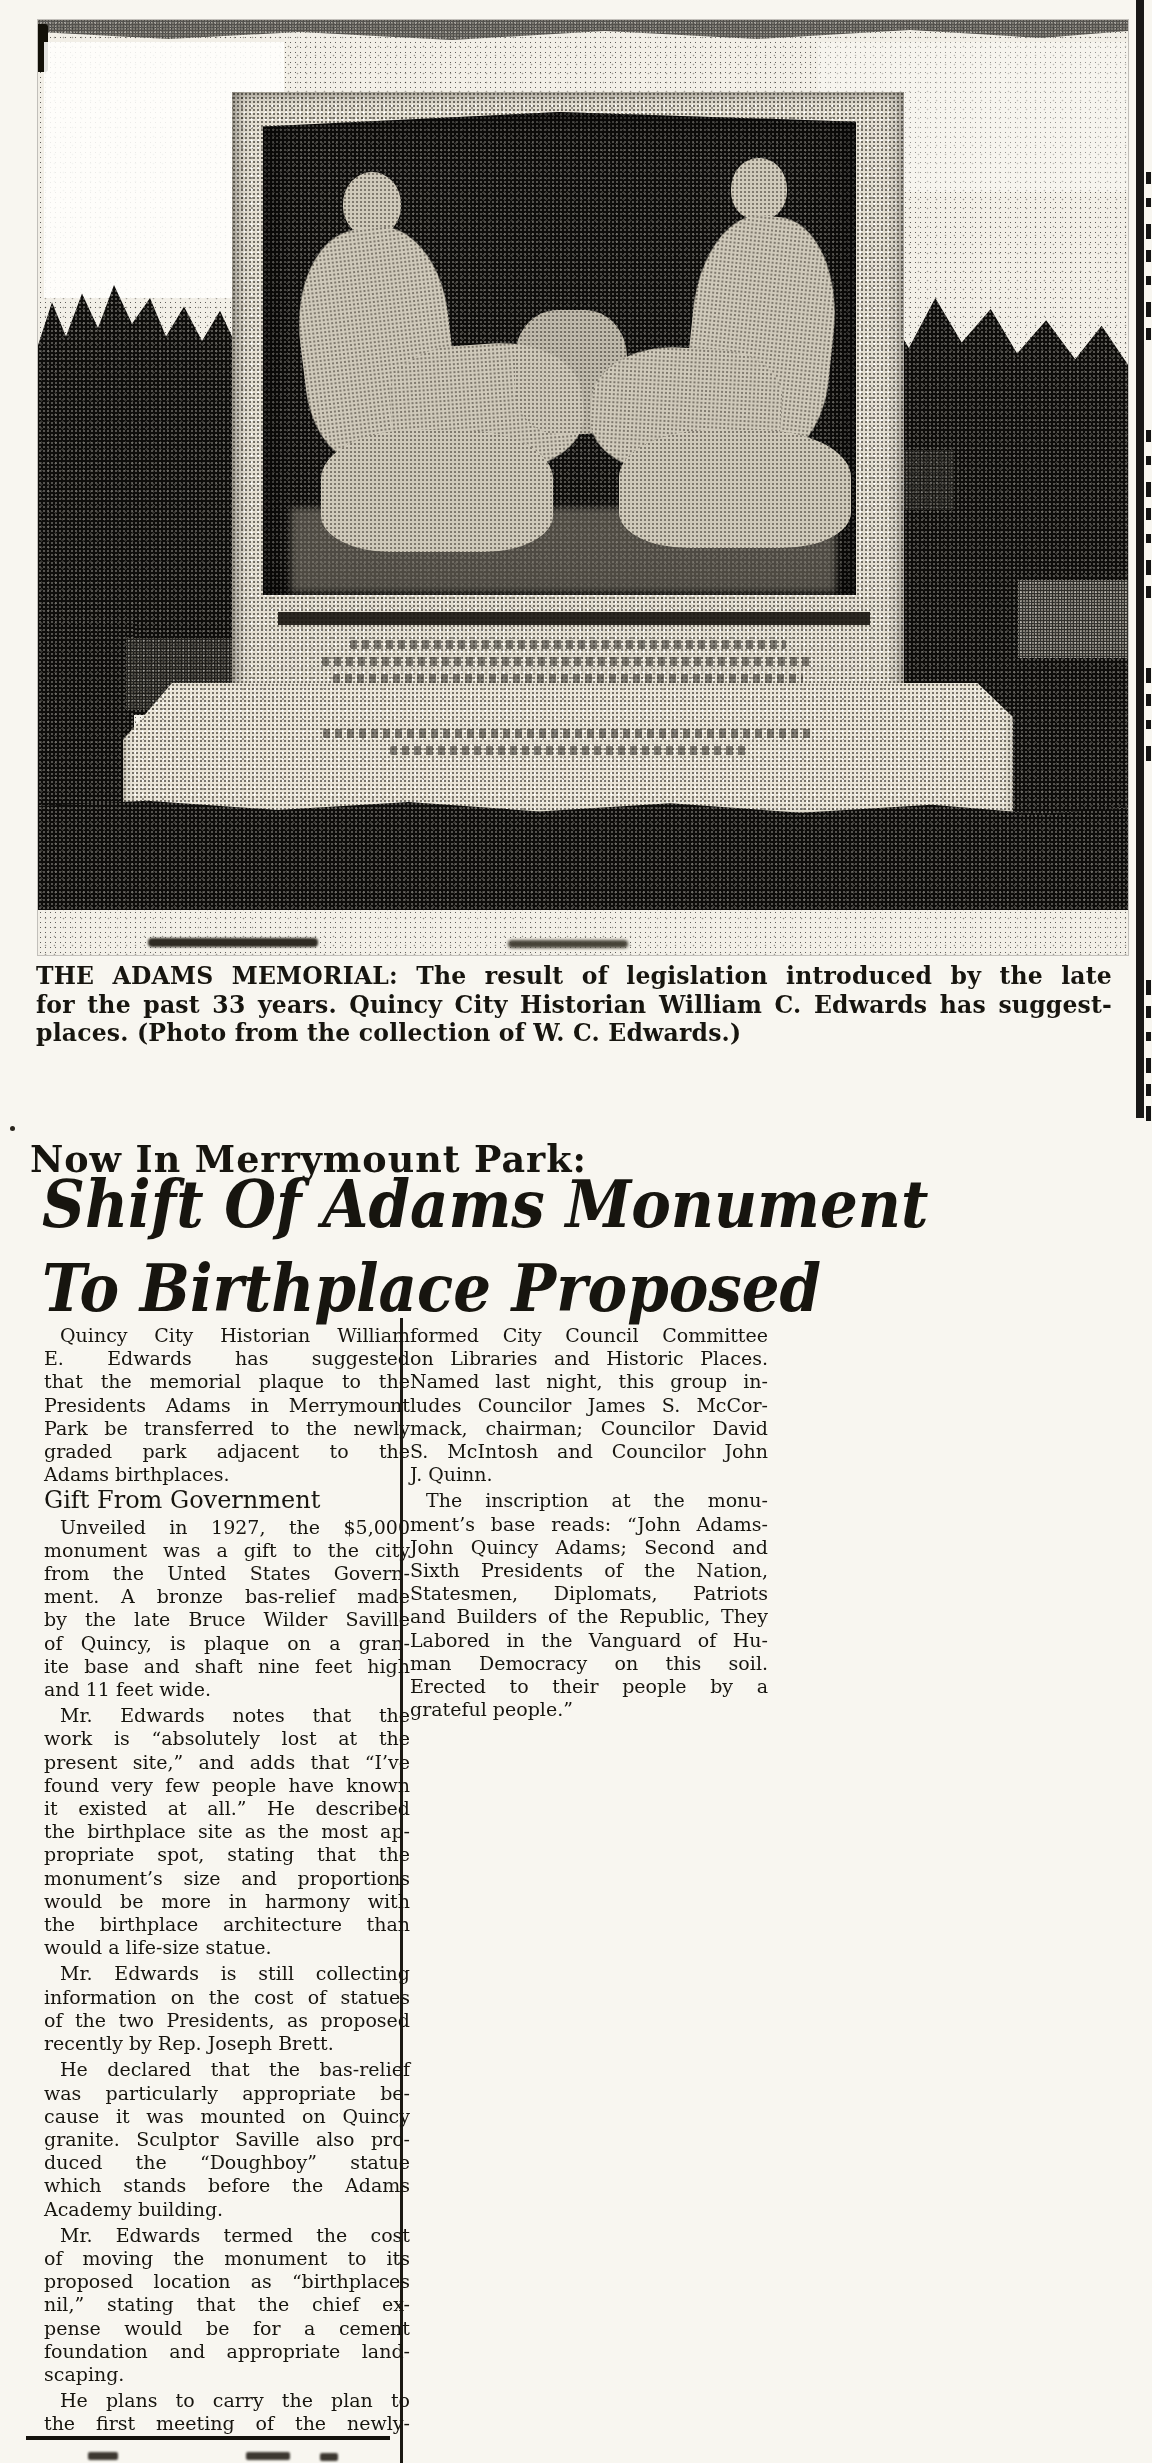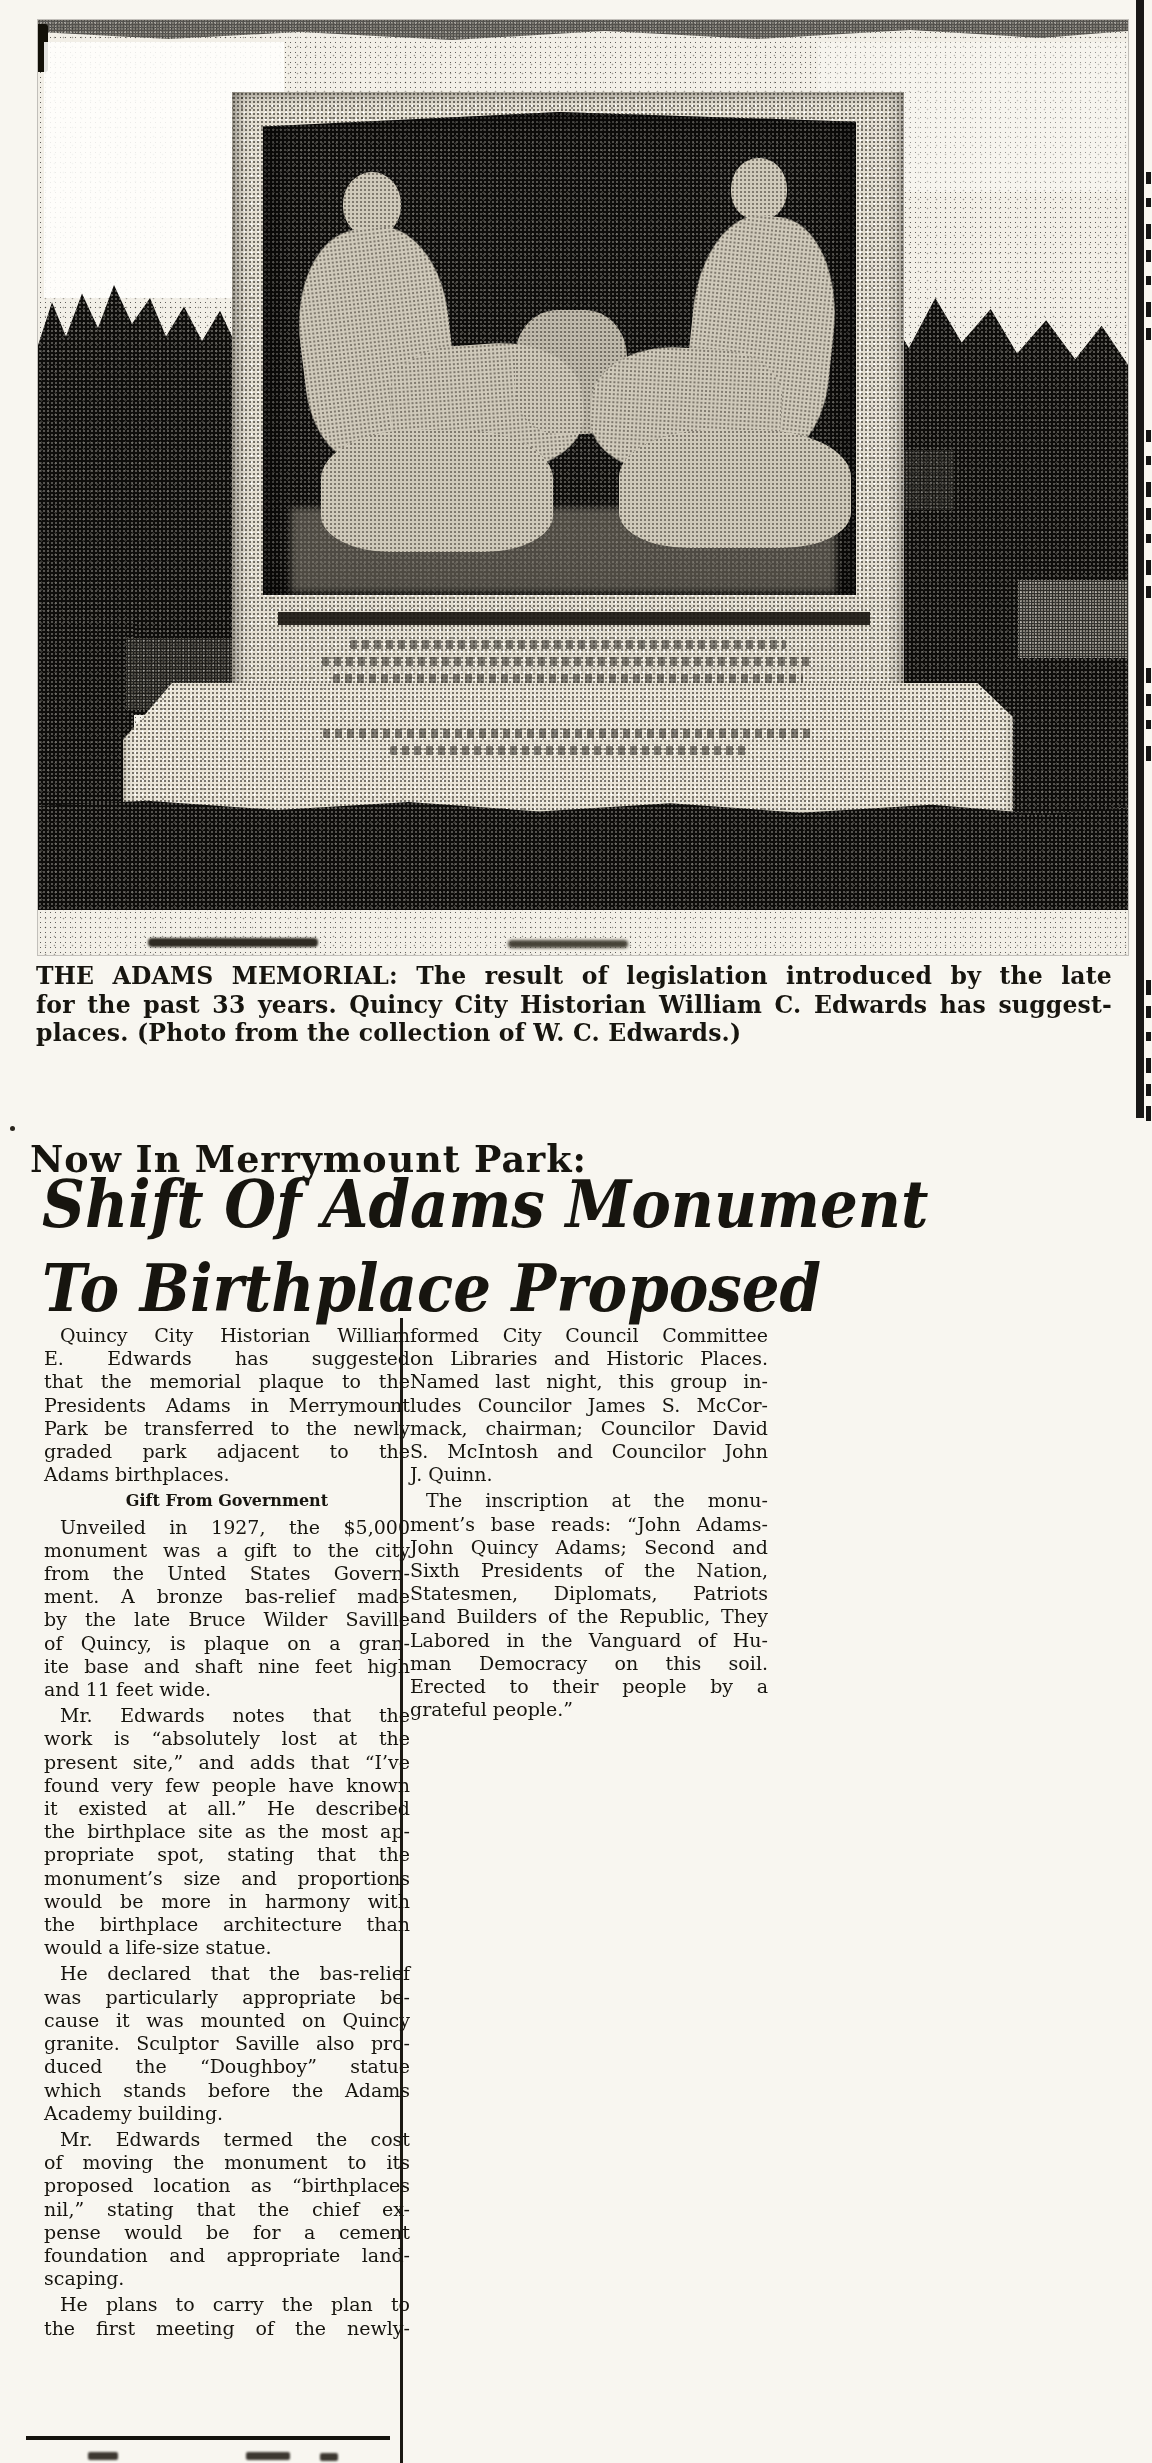--- a/index.html
+++ b/index.html
@@ -62,21 +62,21 @@
   #headline{left:42px;top:1162px;font-size:66px;line-height:84px;font-weight:bold;
     font-style:italic;transform:scaleX(.90);transform-origin:left top;white-space:nowrap;}
   #col-left{left:30px;top:1324px;width:366px;margin-left:14px;}
   #col-right{left:410px;top:1324px;width:358px;}
   .bodycol{font-size:19px;line-height:23.2px;}
   .para{margin-top:3px;}
   .para:first-child{margin-top:0;}
   .bl{text-align:justify;text-align-last:justify;}
   .bl.last{text-align-last:left;}
   .bl.ind{text-indent:16px;}
-  .subhead{font-weight:bold;text-align:center;font-size:16px;margin:3px 0 1px 0;}
+  .subhead{font-weight:normal;font-size:24px;margin:3px 0 1px 0;}
   #col-rule{left:400px;top:1318px;width:3px;height:1145px;background:#1b1913;}
   #right-rule{left:1136px;top:0;width:8px;height:1118px;background:#191817;}
   #bottom-rule{left:26px;top:2436px;width:364px;height:4px;background:#15130e;}
   .bottom-smudge{position:absolute;height:8px;background:#3c3831;filter:blur(1px);border-radius:2px;}
   #stray-dot{left:10px;top:1126px;width:5px;height:5px;border-radius:50%;background:#2a261e;}
 </style>
 </head>
 <body>
 
 <div id="photo" class="abs tex-speck" role="img" aria-label="Halftone newspaper photograph of the Adams Memorial: a granite monument with a dark bronze bas-relief of two seated figures facing each other, trees behind and a wide granite base">
@@ -221,20 +221,26 @@
       <div class="bl">found very few people have known</div>
       <div class="bl">it existed at all.” He described</div>
       <div class="bl">the birthplace site as the most ap-</div>
       <div class="bl">propriate spot, stating that the</div>
       <div class="bl">monument’s size and proportions</div>
       <div class="bl">would be more in harmony with</div>
       <div class="bl">the birthplace architecture than</div>
       <div class="bl last">would a life-size statue.</div>
     </div>
     <div class="para">
+      <div class="bl ind">Mr. Edwards is still collecting</div>
+      <div class="bl">information on the cost of statues</div>
+      <div class="bl">of the two Presidents, as proposed</div>
+      <div class="bl last">recently by Rep. Joseph Brett.</div>
+    </div>
+    <div class="para">
       <div class="bl ind">He declared that the bas-relief</div>
       <div class="bl">was particularly appropriate be-</div>
       <div class="bl">cause it was mounted on Quincy</div>
       <div class="bl">granite. Sculptor Saville also pro-</div>
       <div class="bl">duced the “Doughboy” statue</div>
       <div class="bl">which stands before the Adams</div>
       <div class="bl last">Academy building.</div>
     </div>
     <div class="para">
       <div class="bl ind">Mr. Edwards termed the cost</div>

